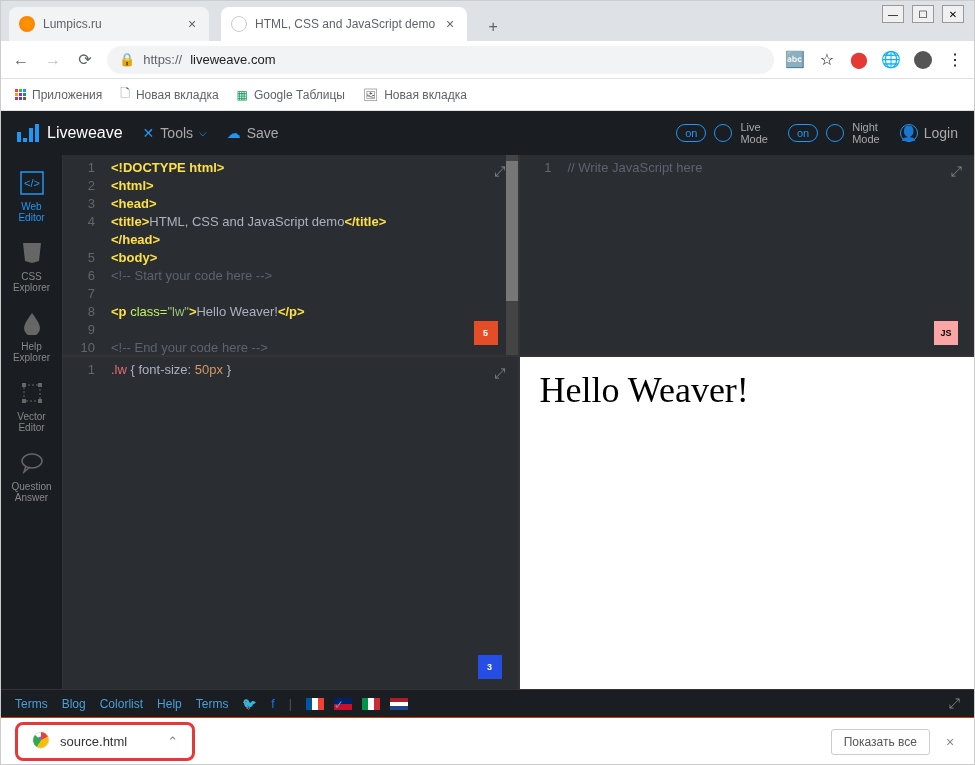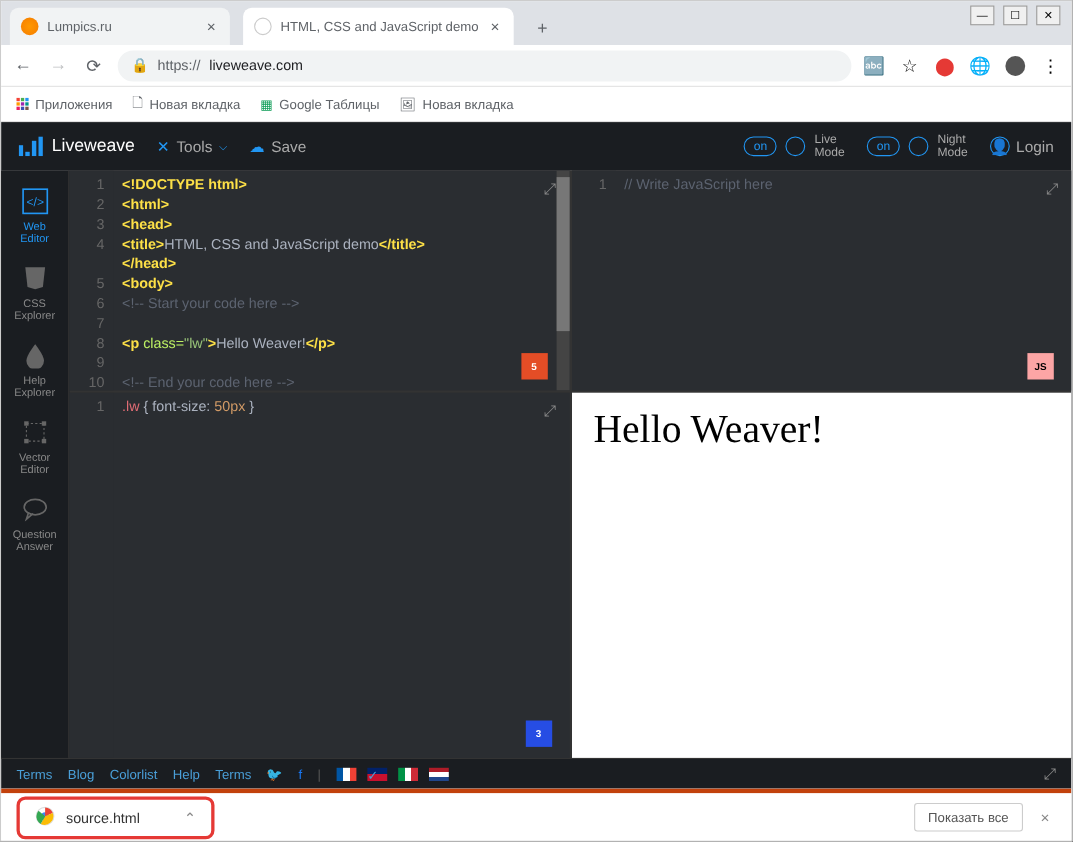--- a/index.html
+++ b/index.html
@@ -71,21 +71,21 @@
 
 
 .app-footer { height: 28px; background: #1a1d21; display: flex; align-items: center; padding: 0 14px; gap: 14px; font-size: 12px; color: #4a9fd8; border-top: 1px solid #333; }
 .footer-link { cursor: pointer; }
 .footer-sep { color: #555; }
 .footer-flags { display: flex; gap: 10px; }
 .flag { width: 18px; height: 12px; display: inline-block; }
 .footer-expand { margin-left: auto; color: #888; font-size: 14px; }
 
 
-.download-bar { height: 48px; background: #fff; border-top: 4px solid #c2410c; display: flex; align-items: center; padding: 0 14px; gap: 10px; }
+.download-bar { height: 48px; background: #fff; border-top: 1px solid #c2410c; display: flex; align-items: center; padding: 0 14px; gap: 10px; }
 .download-item { display: flex; align-items: center; gap: 10px; border: 3px solid #e53935; border-radius: 8px; padding: 6px 14px; font-size: 13px; color: #333; }
 .show-all-btn { margin-left: auto; border: 1px solid #ccc; background: #fff; padding: 5px 12px; font-size: 12px; color: #555; border-radius: 3px; }
 .download-close { width: 20px; height: 20px; display: flex; align-items: center; justify-content: center; color: #888; font-size: 14px; }
 </style>
 </head>
 <body>
 
 <div class="window-controls">
   <div class="window-btn">—</div>
   <div class="window-btn">☐</div>

